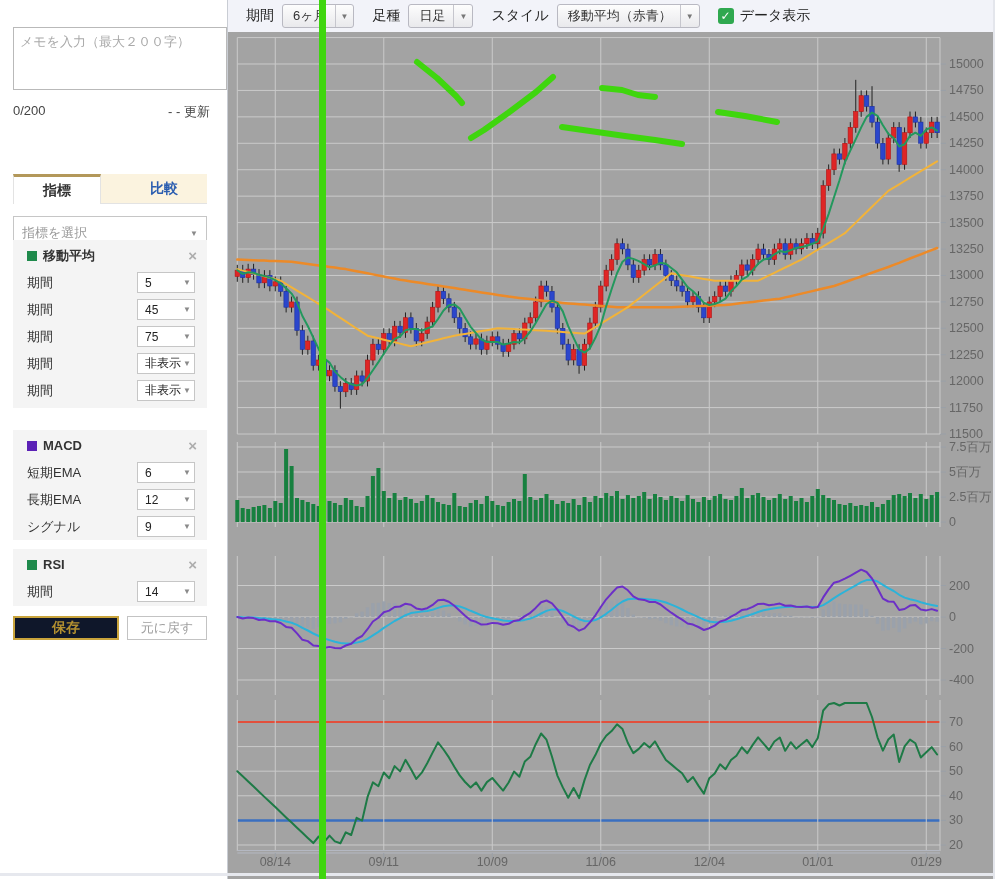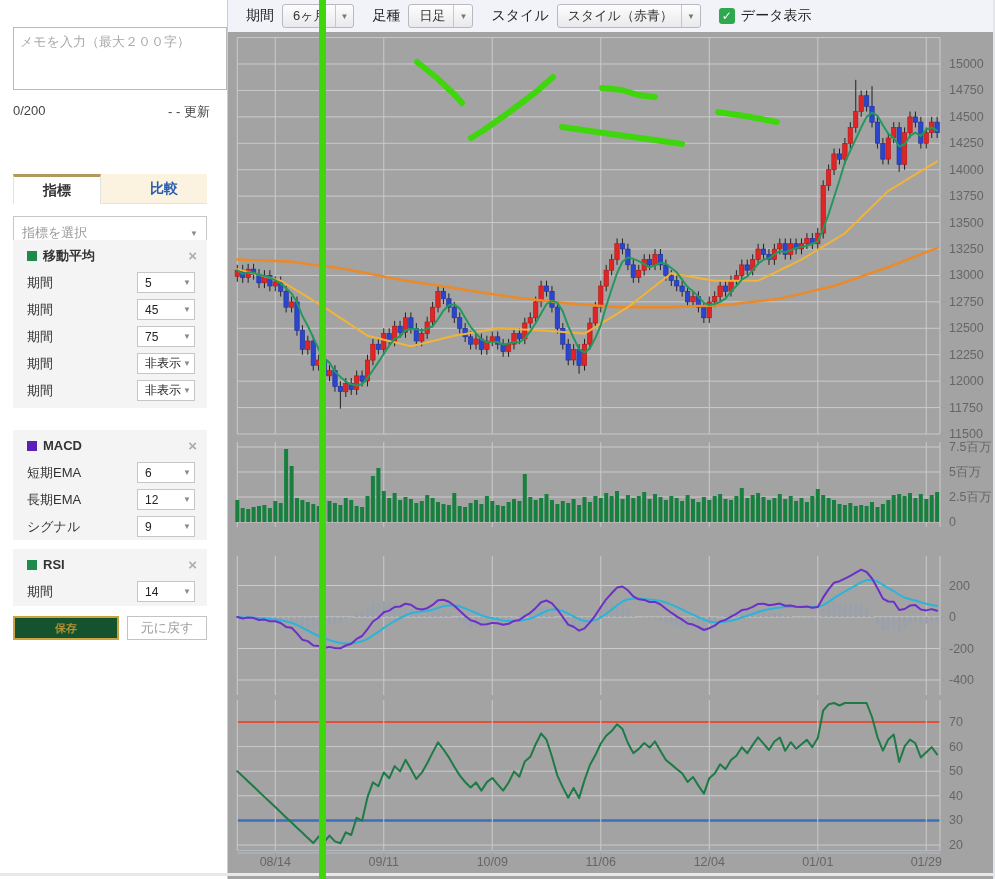--- a/index.html
+++ b/index.html
@@ -21,22 +21,22 @@
   .panel{position:absolute;left:13px;width:194px;background:#f4f4f4;}
   #p1{top:240px;height:168px;} #p2{top:430px;height:110px;} #p3{top:549px;height:57px;}
   .phead{display:flex;align-items:center;height:27px;padding:2px 10px 0 14px;font-size:13px;font-weight:bold;color:#333;}
   .sq{width:10px;height:10px;display:inline-block;margin-right:6px;}
   .pclose{margin-left:auto;color:#adadad;font-size:15px;cursor:pointer;line-height:1;}
   .prow{display:flex;align-items:center;justify-content:space-between;height:27px;padding:0 12px 0 14px;font-size:13px;color:#333;}
   .sel{width:58px;height:21px;background:#fff;border:1px solid #c6c6c6;display:flex;align-items:center;
        justify-content:space-between;padding:0 3px 0 7px;box-sizing:border-box;font-size:12px;color:#222;cursor:pointer;}
   .car{font-size:8px;color:#8a8a8a;}
   #btns{position:absolute;left:13px;top:616px;width:194px;display:flex;justify-content:space-between;}
-  #saveBtn{width:106px;height:24px;background:#14532d;border:2px solid #c9a43c;color:#b39030;font-weight:bold;
-           font-size:11px;box-sizing:border-box;cursor:pointer;font-family:inherit;}
+  #saveBtn{width:106px;height:24px;background:#0f172a;border:2px solid #c9a43c;color:#b39030;font-weight:bold;
+           font-size:14px;box-sizing:border-box;cursor:pointer;font-family:inherit;}
   #resetBtn{width:80px;height:24px;background:#fff;border:1px solid #c3c3c3;color:#9e9e9e;
             font-size:13px;box-sizing:border-box;cursor:pointer;font-family:inherit;}
   
   #toolbar{position:absolute;left:228px;top:0;width:767px;height:32px;background:#f2f3f9;border-bottom:1px solid #d8dade;
            display:flex;align-items:center;font-size:13px;color:#222;}
   .tlabel{margin-left:18px;font-size:14px;}
   .tbtn{margin-left:8px;height:22px;display:flex;align-items:center;background:linear-gradient(#fdfdfd,#e9e9ec);
         border:1px solid #b9b9c2;border-radius:3px;padding:0 0 0 10px;cursor:pointer;color:#333;}
   .tcar{font-size:8px;color:#777;border-left:1px solid #c6c6cd;margin-left:8px;padding:0 5px;height:100%;display:flex;align-items:center;}
   #chk{margin-left:18px;width:16px;height:16px;background:#2fa84f;border-radius:3px;color:#fff;font-size:12px;
@@ -166,21 +166,21 @@
     <span>6ヶ月</span>
       <span class="tcar">▼</span>
     </span>
   <span class="tlabel">足種</span>
   <span class="tbtn">
     <span>日足</span>
       <span class="tcar">▼</span>
     </span>
   <span class="tlabel">スタイル</span>
   <span class="tbtn">
-    <span>スタイル（赤青）</span>
+    <span>移動平均（赤青）</span>
       <span class="tcar">▼</span>
     </span>
   <span id="chk">✓</span>
   <span id="chkLabel">データ表示</span>
 </div>
 
 <div id="chartArea">
   <svg id="chart" width="767" height="847" viewBox="228 32 767 847" preserveAspectRatio="none">
       <line x1="237.3" y1="37.57" x2="940" y2="37.57" stroke="#cacaca" stroke-width="1"></line>
       <line x1="237.3" y1="64" x2="940" y2="64" stroke="#cacaca" stroke-width="1"></line>

